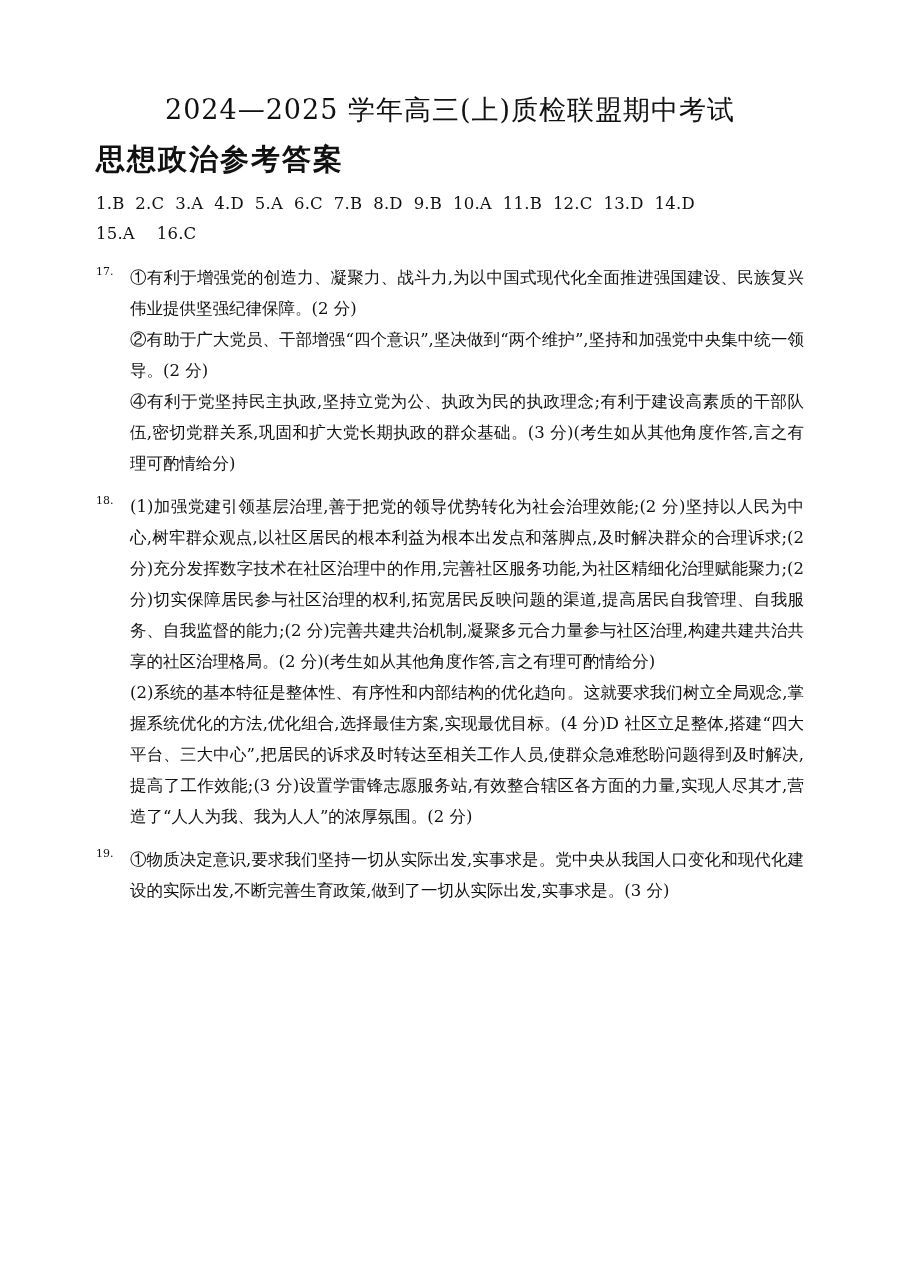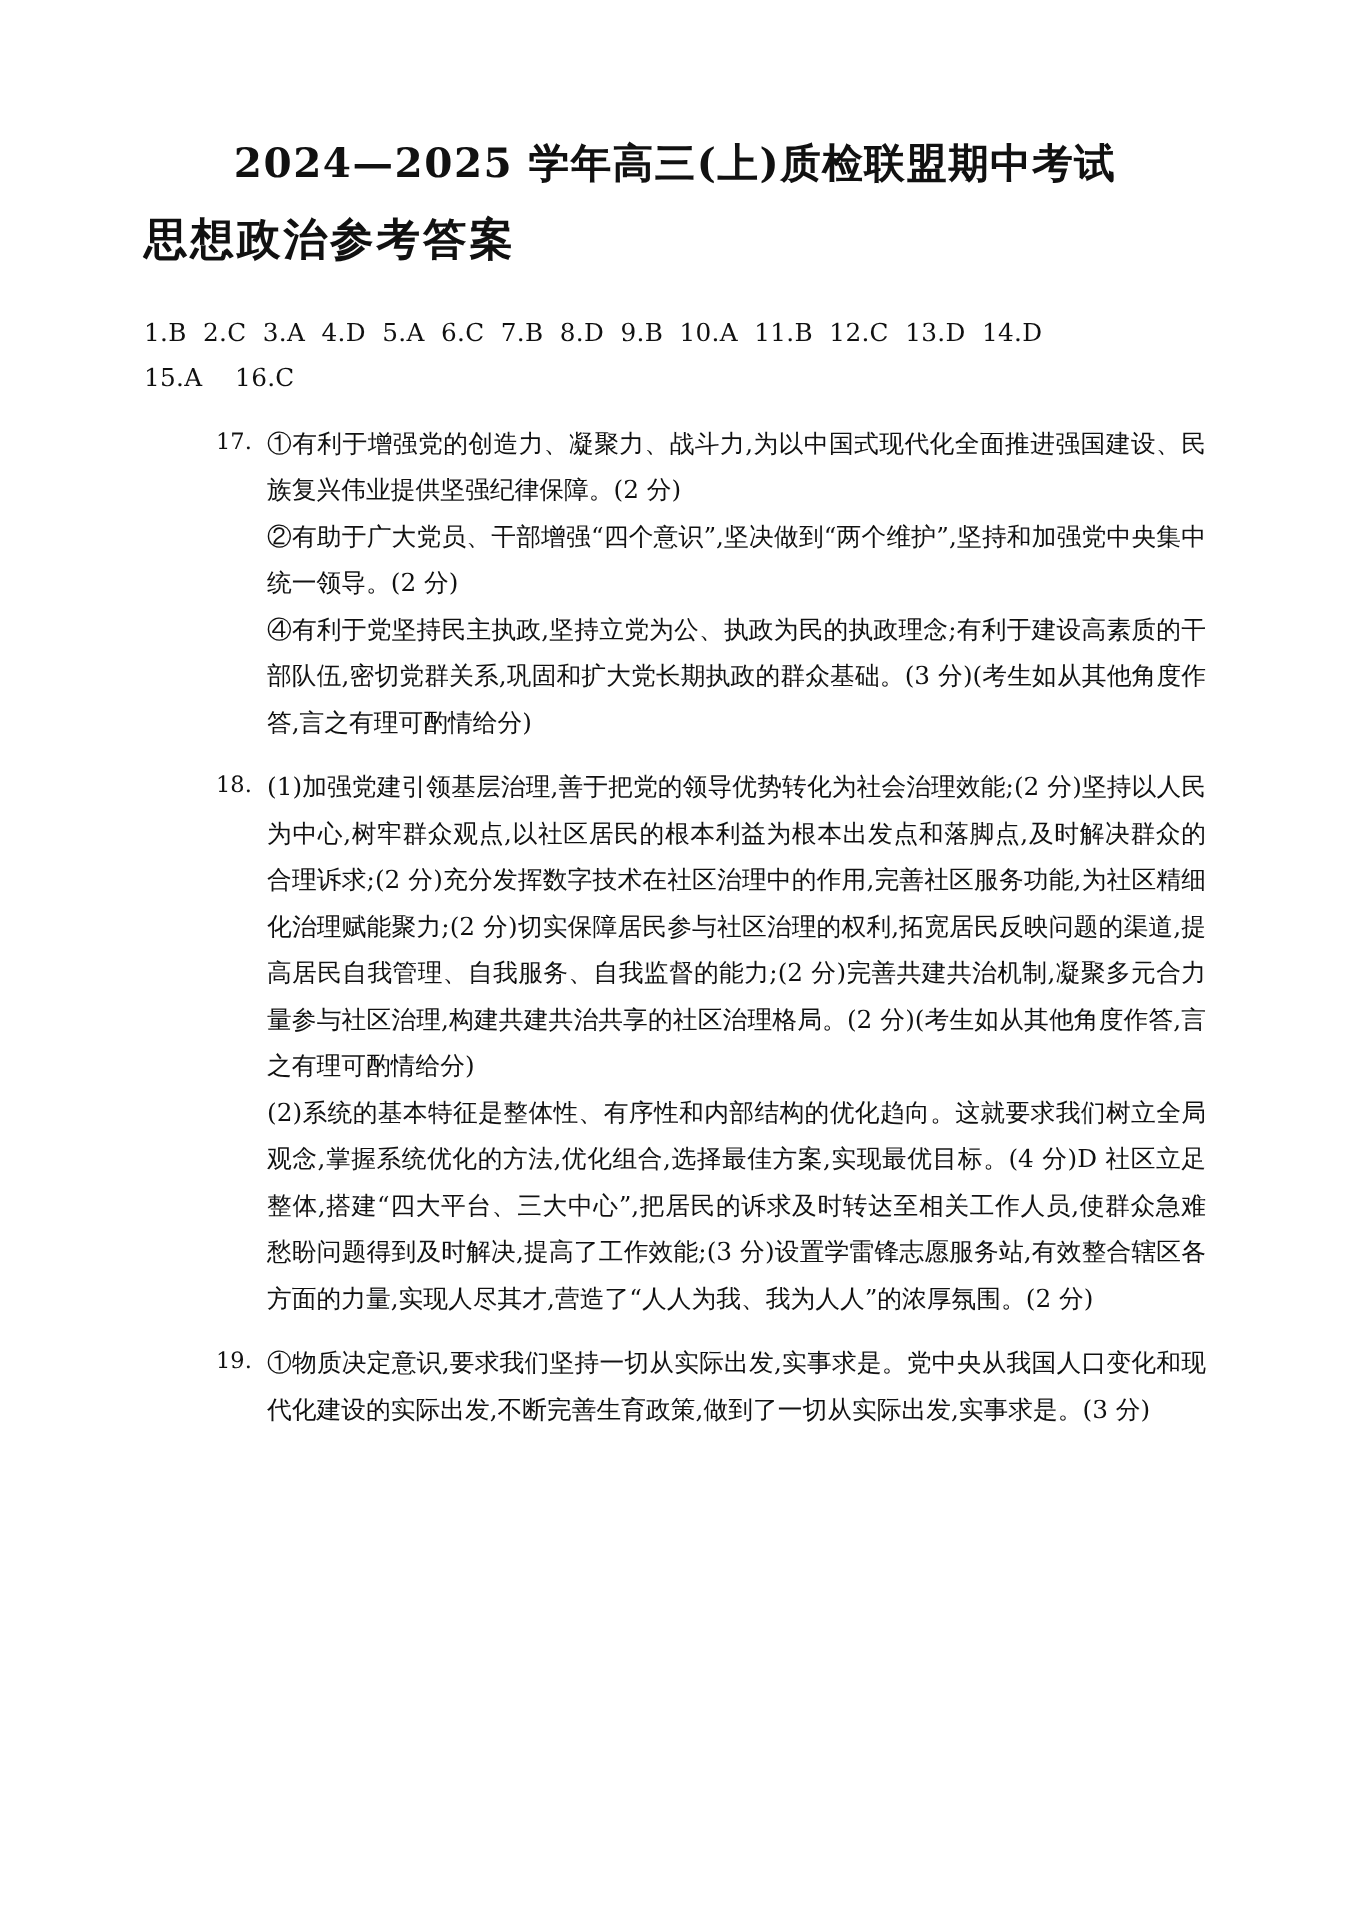--- a/index.html
+++ b/index.html
@@ -18,60 +18,59 @@
   .page {
     width: 900px;
     height: 1273px;
     position: relative;
     box-sizing: border-box;
     padding: 0 96px;
   }
   .title-main {
     text-align: center;
     font-size: 27px;
-    font-weight: bold;
+    font-weight: normal;
     letter-spacing: 1px;
     margin-top: 92px;
     line-height: 1.3;
     font-family: "DejaVu Serif", "Liberation Serif", serif;
   }
   .title-sub {
     text-align: left;
     font-size: 29px;
     font-weight: bold;
     letter-spacing: 2px;
     margin-top: 14px;
     line-height: 1.3;
     font-family: "DejaVu Sans", "Liberation Sans", sans-serif;
   }
   .answers-block {
-    margin-top: 28px;
+    margin-top: 10px;
     font-size: 16.5px;
     line-height: 1.85;
   }
   .answers-line {
     white-space: pre;
     letter-spacing: 0.2px;
   }
   .qa {
     margin-top: 12px;
     font-size: 16.5px;
     line-height: 1.88;
     text-align: justify;
   }
   .qa-row {
     display: flex;
     align-items: flex-start;
   }
   .qa-num {
     flex: 0 0 auto;
     width: 34px;
-    font-size: 15px;
+    font-size: 11px;
     line-height: 1.88;
-    margin-left: 48px;
   }
   .qa-body {
     flex: 1 1 auto;
   }
   .qa-para {
     text-indent: 0;
     margin: 0;
     line-height: 1.88;
     text-align: justify;
     text-justify: inter-ideograph;

